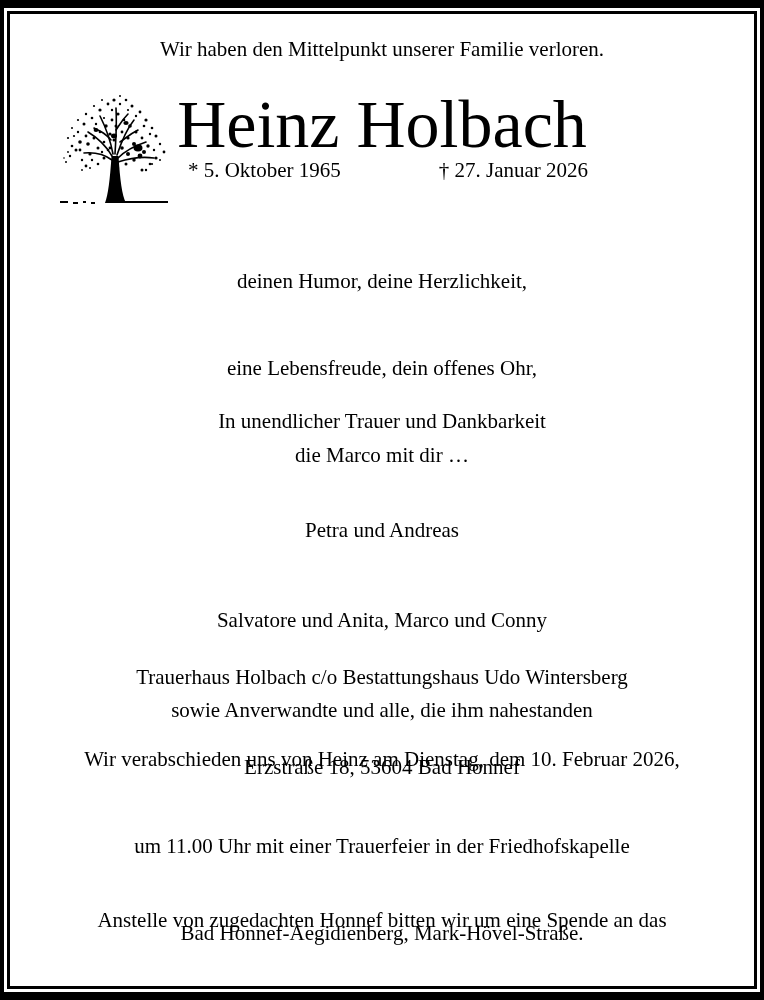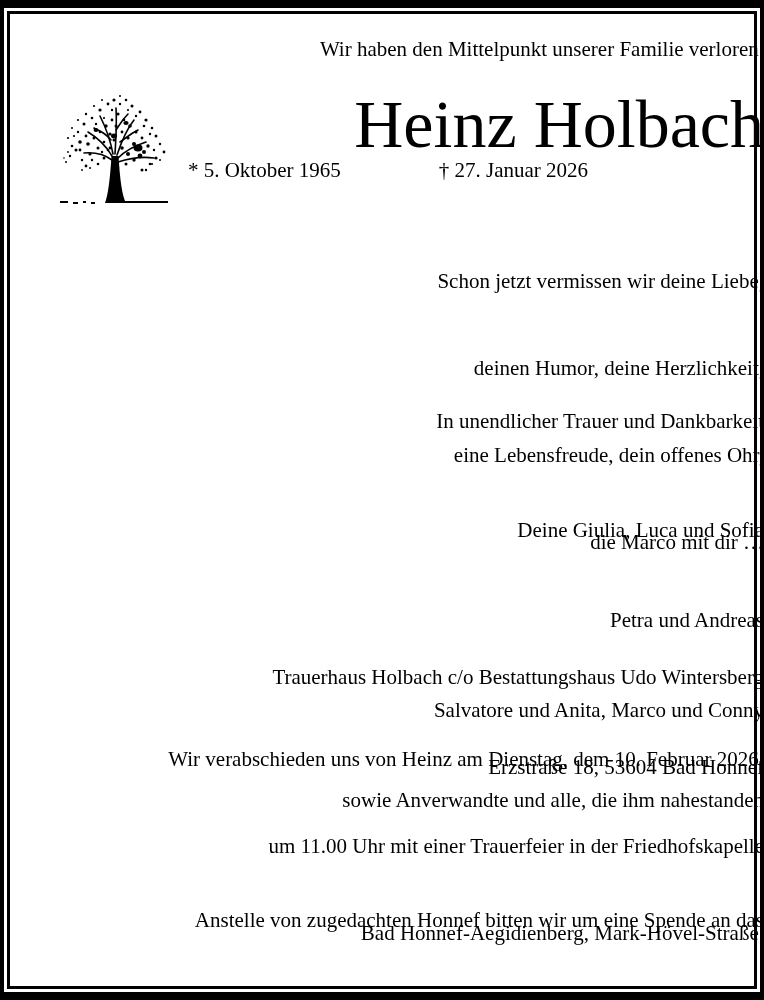--- a/index.html
+++ b/index.html
@@ -31,21 +31,21 @@
     left: 7px;
     right: 7px;
     bottom: 11px;
     border: 3px solid #000;
     pointer-events: none;
   }
   .block {
     position: absolute;
     left: 0;
     right: 0;
-    text-align: right;
+    text-align: center;
     font-size: 21px;
     line-height: 29px;
     white-space: pre;
   }
   .intro   { top: 35px; }
   .name    { top: 94px; font-size: 68px; line-height: 60px; }
   .dates   { top: 158px; display: flex; justify-content: center; gap: 98px; line-height: 24px; margin-left: 12px; }
   .tribute { top: 209px; }
   .closing { top: 352px; }
   .grief   { top: 407px; }
@@ -184,31 +184,29 @@
   <div class="block intro">Wir haben den Mittelpunkt unserer Familie verloren.</div>
 
   <div class="block name">Heinz Holbach</div>
 
   <div class="block dates">
     <span>* 5. Oktober 1965</span>
     <span>† 27. Januar 2026</span>
   </div>
 
   <div class="block tribute">
-    <div>Schon jetzt vermissen wir deine Liebe,</div>
     <div>deinen Humor, deine Herzlichkeit,</div>
     <div>eine Lebensfreude, dein offenes Ohr,</div>
     <div>die Marco mit dir …</div>
   </div>
 
 
   <div class="block grief">In unendlicher Trauer und Dankbarkeit</div>
 
   <div class="block mourners">
-    <div>Deine Giulia, Luca und Sofia</div>
     <div>Petra und Andreas</div>
     <div>Salvatore und Anita, Marco und Conny</div>
     <div>sowie Anverwandte und alle, die ihm nahestanden</div>
   </div>
 
   <div class="block fhome">
     <div>Trauerhaus Holbach c/o Bestattungshaus Udo Wintersberg</div>
     <div>Erzstraße 18, 53604 Bad Honnef</div>
   </div>
 

